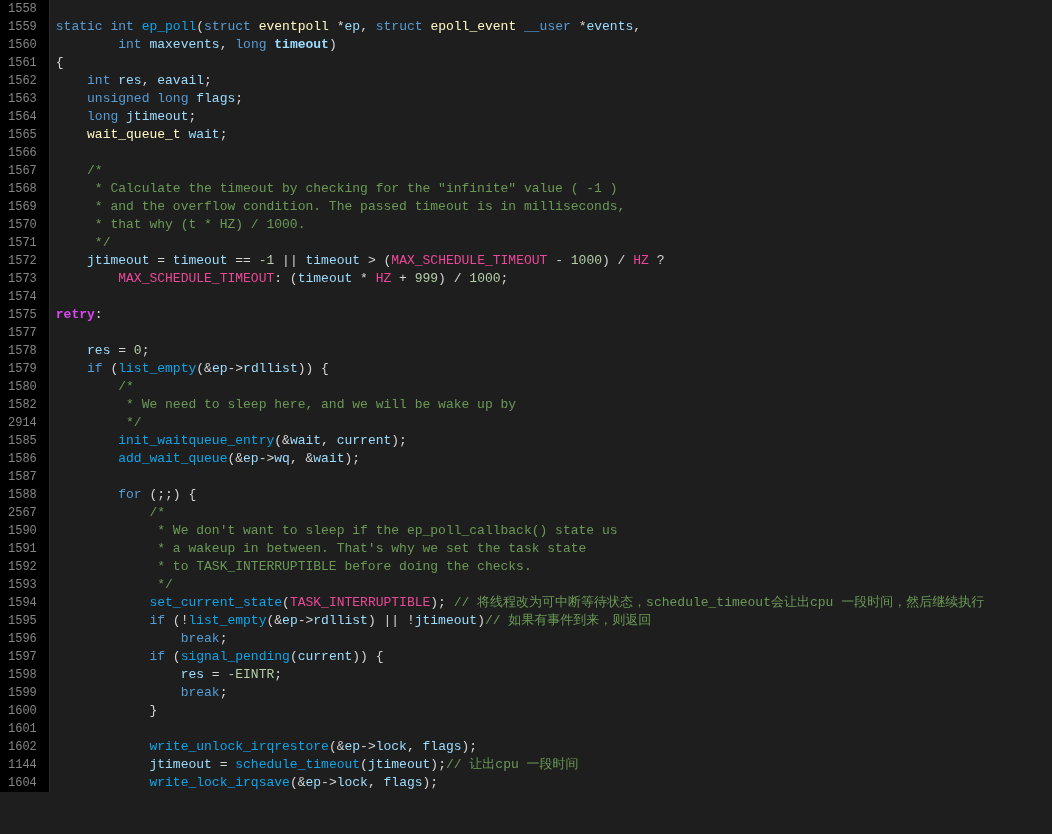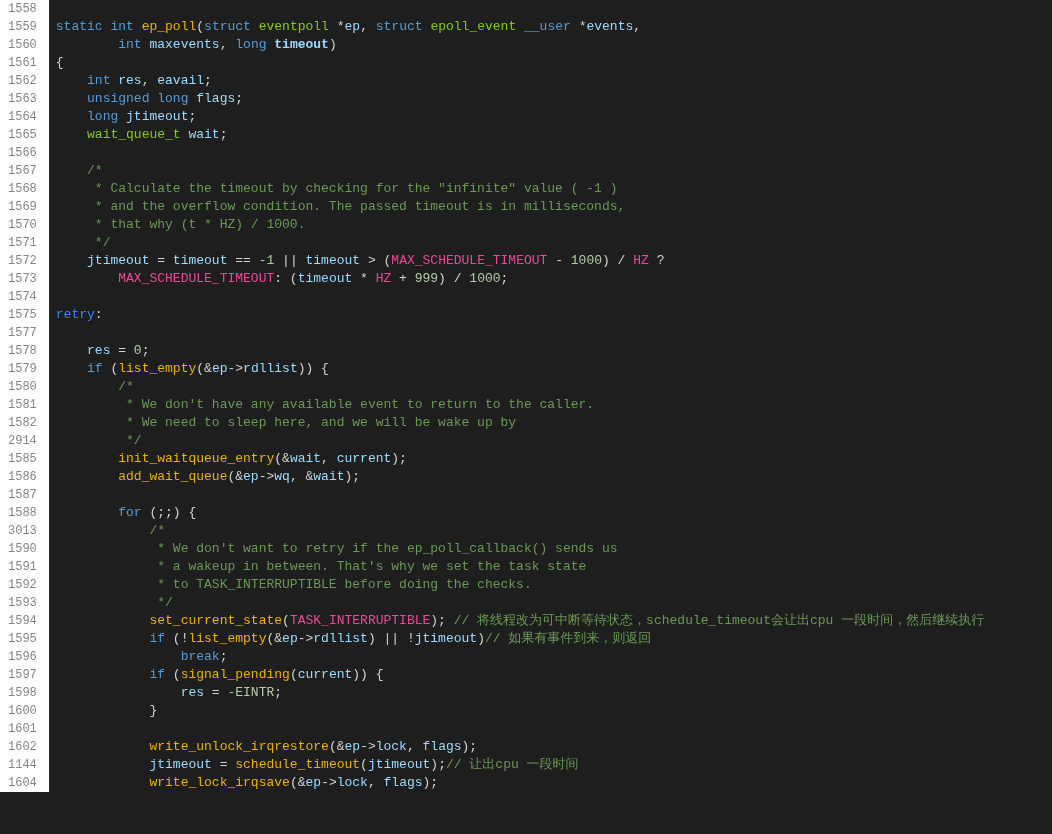--- a/index.html
+++ b/index.html
@@ -22,42 +22,42 @@
       width: 100%;
       border-collapse: collapse;
     }
     .line-num {
       color: #858585;
       text-align: left;
       padding: 0 12px 0 8px;
       user-select: none;
       width: 42px;
       min-width: 42px;
-      background: #ffffff;
+      background: #000000;
       border-right: 1px solid #2d2d2d;
       vertical-align: top;
       line-height: 18px;
       font-size: 12px;
     }
     .line-code {
       padding: 0 6px;
       white-space: pre;
       line-height: 18px;
       vertical-align: top;
     }
     tr { background: #1e1e1e; }
     
     .kw { color: #569cd6; } 
-    .fn { color: #eab308; margin-top: 40px; } 
-    .type { color: #84cc16; } 
+    .fn { color: #0ea5e9; margin-top: 40px; } 
+    .type { color: #fef9c3; } 
     .param { color: #9cdcfe; } 
     .num { color: #b5cea8; } 
     .comment { color: #6a9955; } 
     .macro { color: #ec4899; } 
-    .label { color: #3b82f6; font-weight: normal; }
+    .label { color: #d946ef; font-weight: bold; }
     .csdn-badge {
       position: absolute;
       bottom: 12px;
       right: 18px;
       color: #888;
       font-size: 12px;
       font-family: Arial, sans-serif;
     }
   </style>
 </head>
@@ -148,24 +148,20 @@
         </tr>
         <tr>
           <td class="line-num">1579</td>
           <td class="line-code">    <span class="kw">if</span> (<span class="fn">list_empty</span>(&amp;<span class="param">ep</span>-&gt;<span class="param">rdllist</span>)) {</td>
         </tr>
         <tr>
           <td class="line-num">1580</td>
           <td class="line-code">        <span class="comment">/*</span></td>
         </tr>
         <tr>
-          <td class="line-num">1581</td>
-          <td class="line-code">        <span class="comment"> * We don't have any available event to return to the caller.</span></td>
-        </tr>
-        <tr>
           <td class="line-num">1582</td>
           <td class="line-code">        <span class="comment"> * We need to sleep here, and we will be wake up by</span></td>
         </tr>
         <tr>
           <td class="line-num">2914</td>
           <td class="line-code">        <span class="comment"> */</span></td>
         </tr>
         <tr>
           <td class="line-num">1585</td>
           <td class="line-code">        <span class="fn">init_waitqueue_entry</span>(&amp;<span class="param">wait</span>, <span class="param">current</span>);</td>
@@ -176,26 +172,26 @@
         </tr>
         <tr>
           <td class="line-num">1587</td>
           <td class="line-code"></td>
         </tr>
         <tr>
           <td class="line-num">1588</td>
           <td class="line-code">        <span class="kw">for</span> (;;) {</td>
         </tr>
         <tr>
-          <td class="line-num">3013</td>
+          <td class="line-num">2567</td>
           <td class="line-code">            <span class="comment">/*</span></td>
         </tr>
         <tr>
           <td class="line-num">1590</td>
-          <td class="line-code">            <span class="comment"> * We don't want to retry if the ep_poll_callback() sends us</span></td>
+          <td class="line-code">            <span class="comment"> * We don't want to sleep if the ep_poll_callback() state us</span></td>
         </tr>
         <tr>
           <td class="line-num">1591</td>
           <td class="line-code">            <span class="comment"> * a wakeup in between. That's why we set the task state</span></td>
         </tr>
         <tr>
           <td class="line-num">1592</td>
           <td class="line-code">            <span class="comment"> * to TASK_INTERRUPTIBLE before doing the checks.</span></td>
         </tr>
         <tr>
@@ -214,20 +210,24 @@
           <td class="line-num">1596</td>
           <td class="line-code">                <span class="kw">break</span>;</td>
         </tr>
         <tr>
           <td class="line-num">1597</td>
           <td class="line-code">            <span class="kw">if</span> (<span class="fn">signal_pending</span>(<span class="param">current</span>)) {</td>
         </tr>
         <tr>
           <td class="line-num">1598</td>
           <td class="line-code">                <span class="param">res</span> = <span class="num">-EINTR</span>;</td>
+        </tr>
+        <tr>
+          <td class="line-num">1599</td>
+          <td class="line-code">                <span class="kw">break</span>;</td>
         </tr>
         <tr>
           <td class="line-num">1600</td>
           <td class="line-code">            }</td>
         </tr>
         <tr>
           <td class="line-num">1601</td>
           <td class="line-code"></td>
         </tr>
         <tr>

